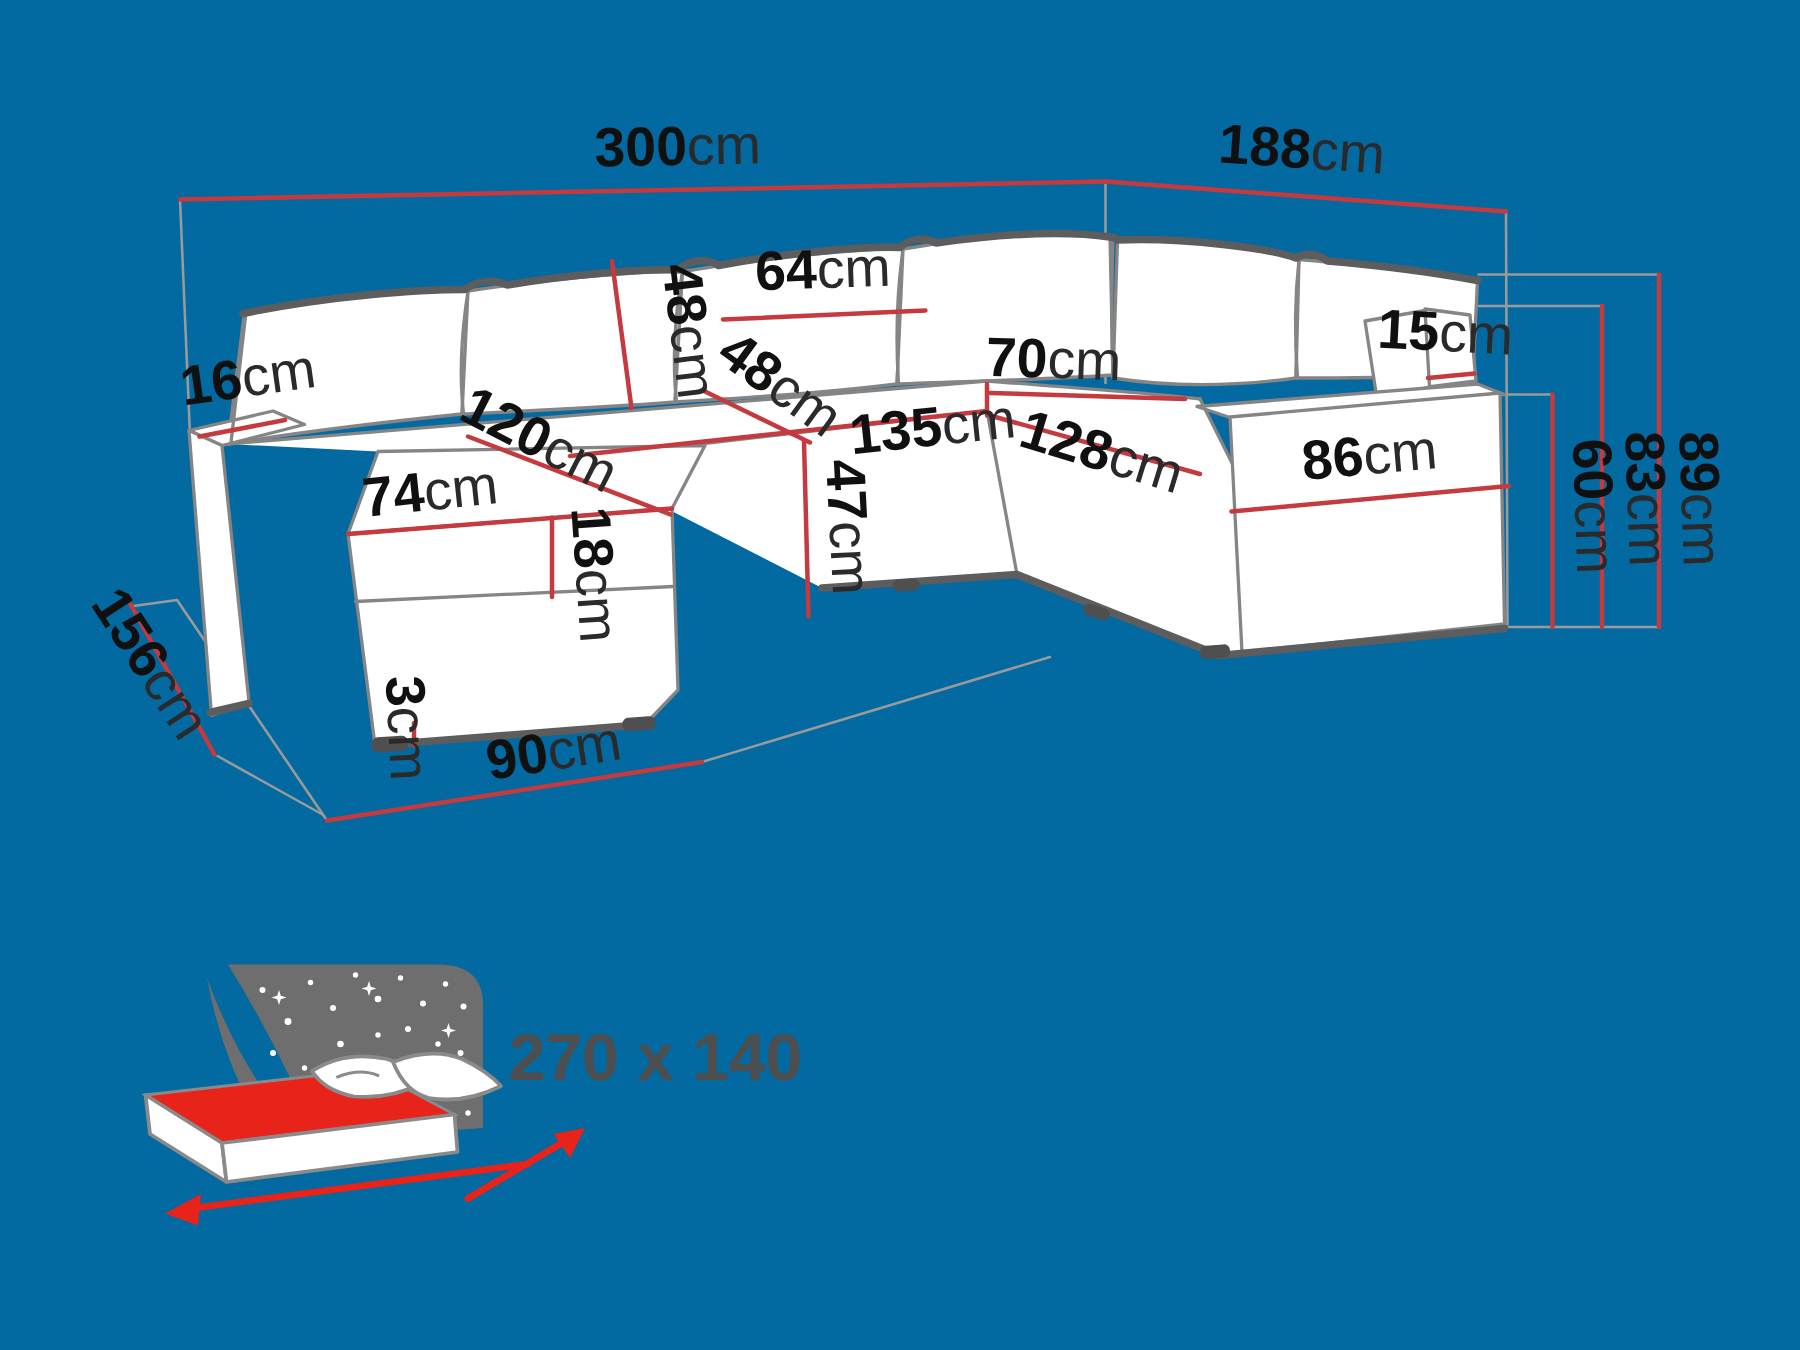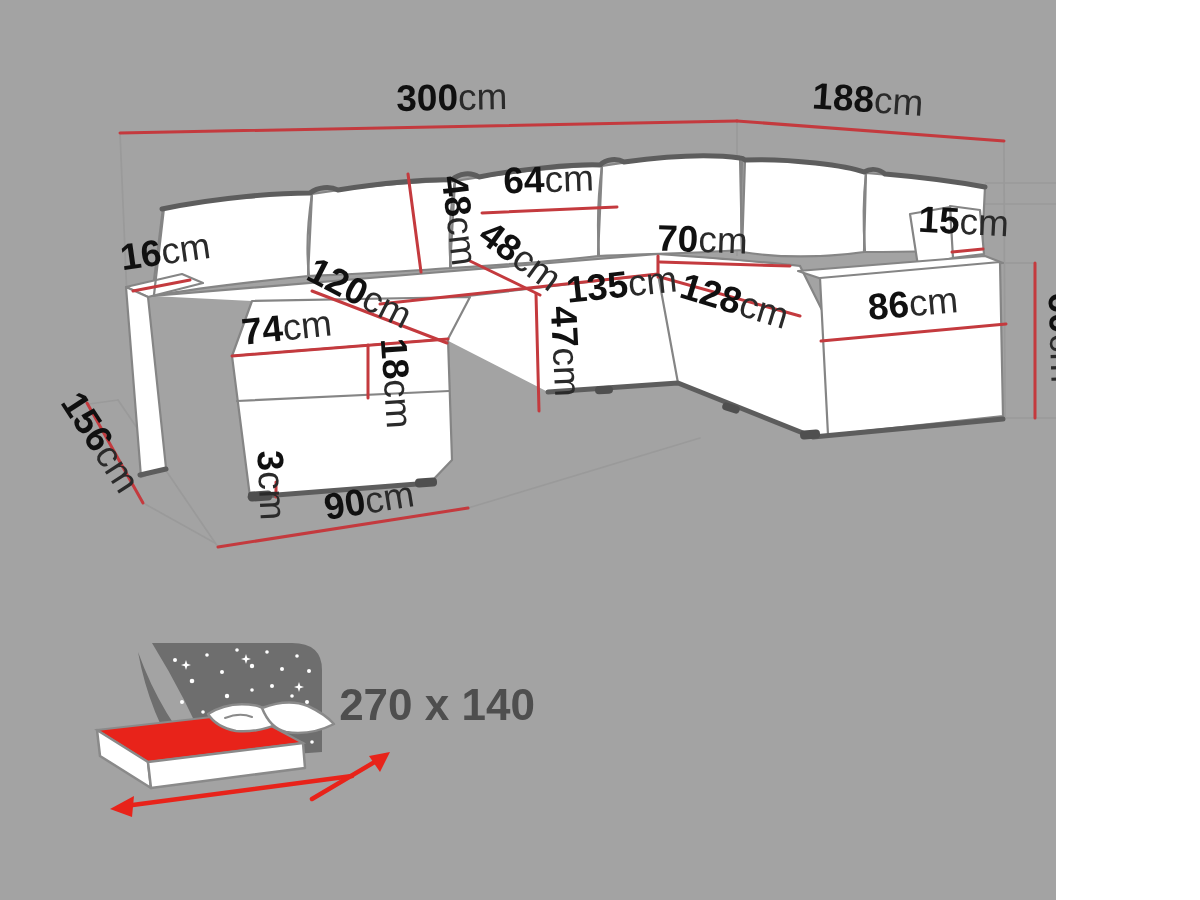--- a/index.html
+++ b/index.html
@@ -1,16 +1,16 @@
 <!DOCTYPE html>
 <html><head>
 <meta charset="utf-8">
 <style>
   html,body{margin:0;padding:0;background:#ffffff;}
-  .stage{width:1056px;height:900px;position:relative;background:#a3a3a3;overflow:hidden;}
+  .stage{width:1200px;height:900px;position:relative;background:#0369a1;overflow:hidden;}
   svg{display:block;}
   .dim{font-family:"Liberation Sans",sans-serif;font-size:37px;fill:#141414;text-anchor:middle;}
   .dim .n{font-weight:bold;fill:#101010;}
   .dim .u{font-weight:normal;fill:#2a2a2a;}
   .area-label{font-family:"Liberation Sans",sans-serif;font-size:44px;font-weight:bold;fill:#4e4e4e;text-anchor:middle;}
   .sofa-thin{fill:none;stroke:#858585;stroke-width:2.2;stroke-linecap:round;stroke-linejoin:round;}
   .sofa-thick{fill:none;stroke:#5d5d5d;stroke-width:5;stroke-linecap:round;stroke-linejoin:round;}
   .sofa-fill{fill:#ffffff;stroke:#858585;stroke-width:2.2;stroke-linejoin:round;}
   .ext{fill:none;stroke:#9a9a9a;stroke-width:1.7;}
   .redline{fill:none;stroke:#c43a3e;stroke-width:3;stroke-linecap:round;}

